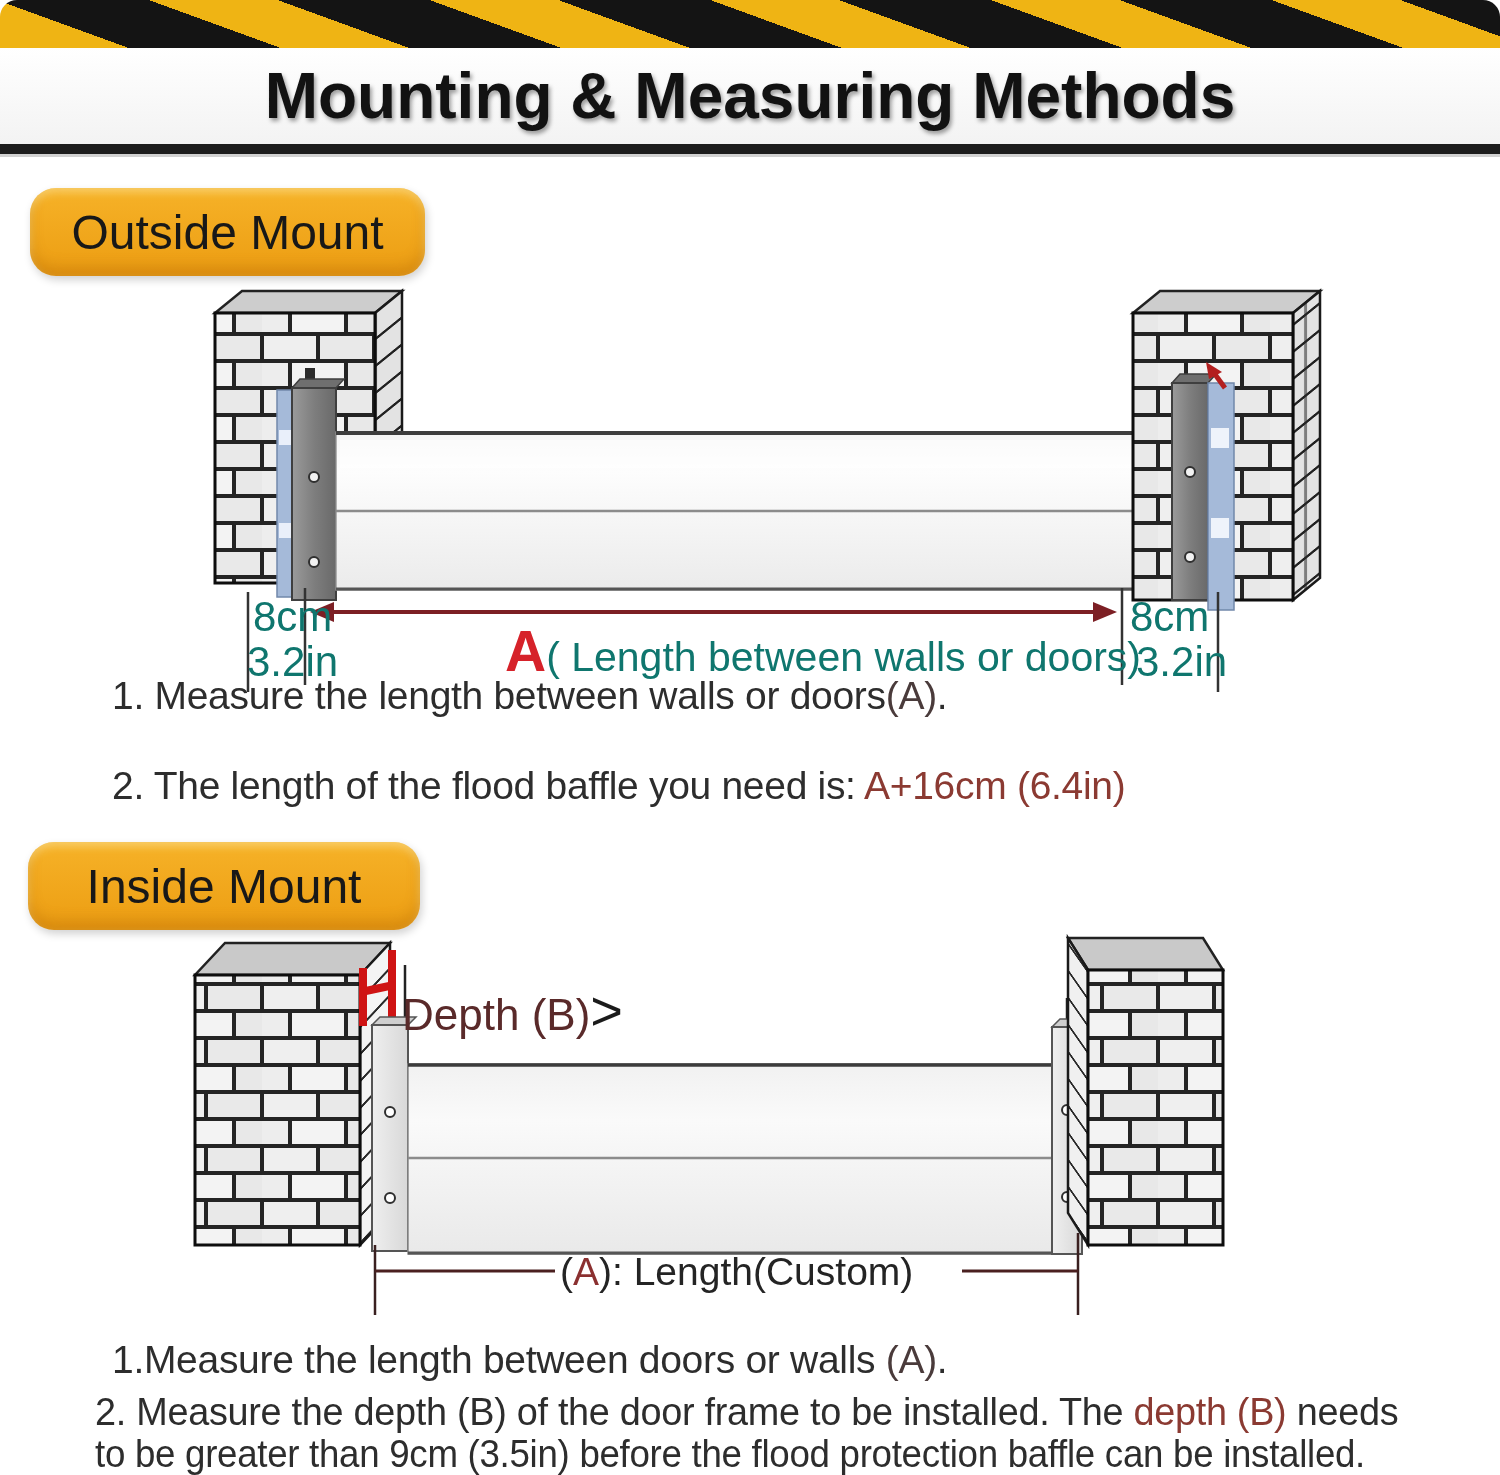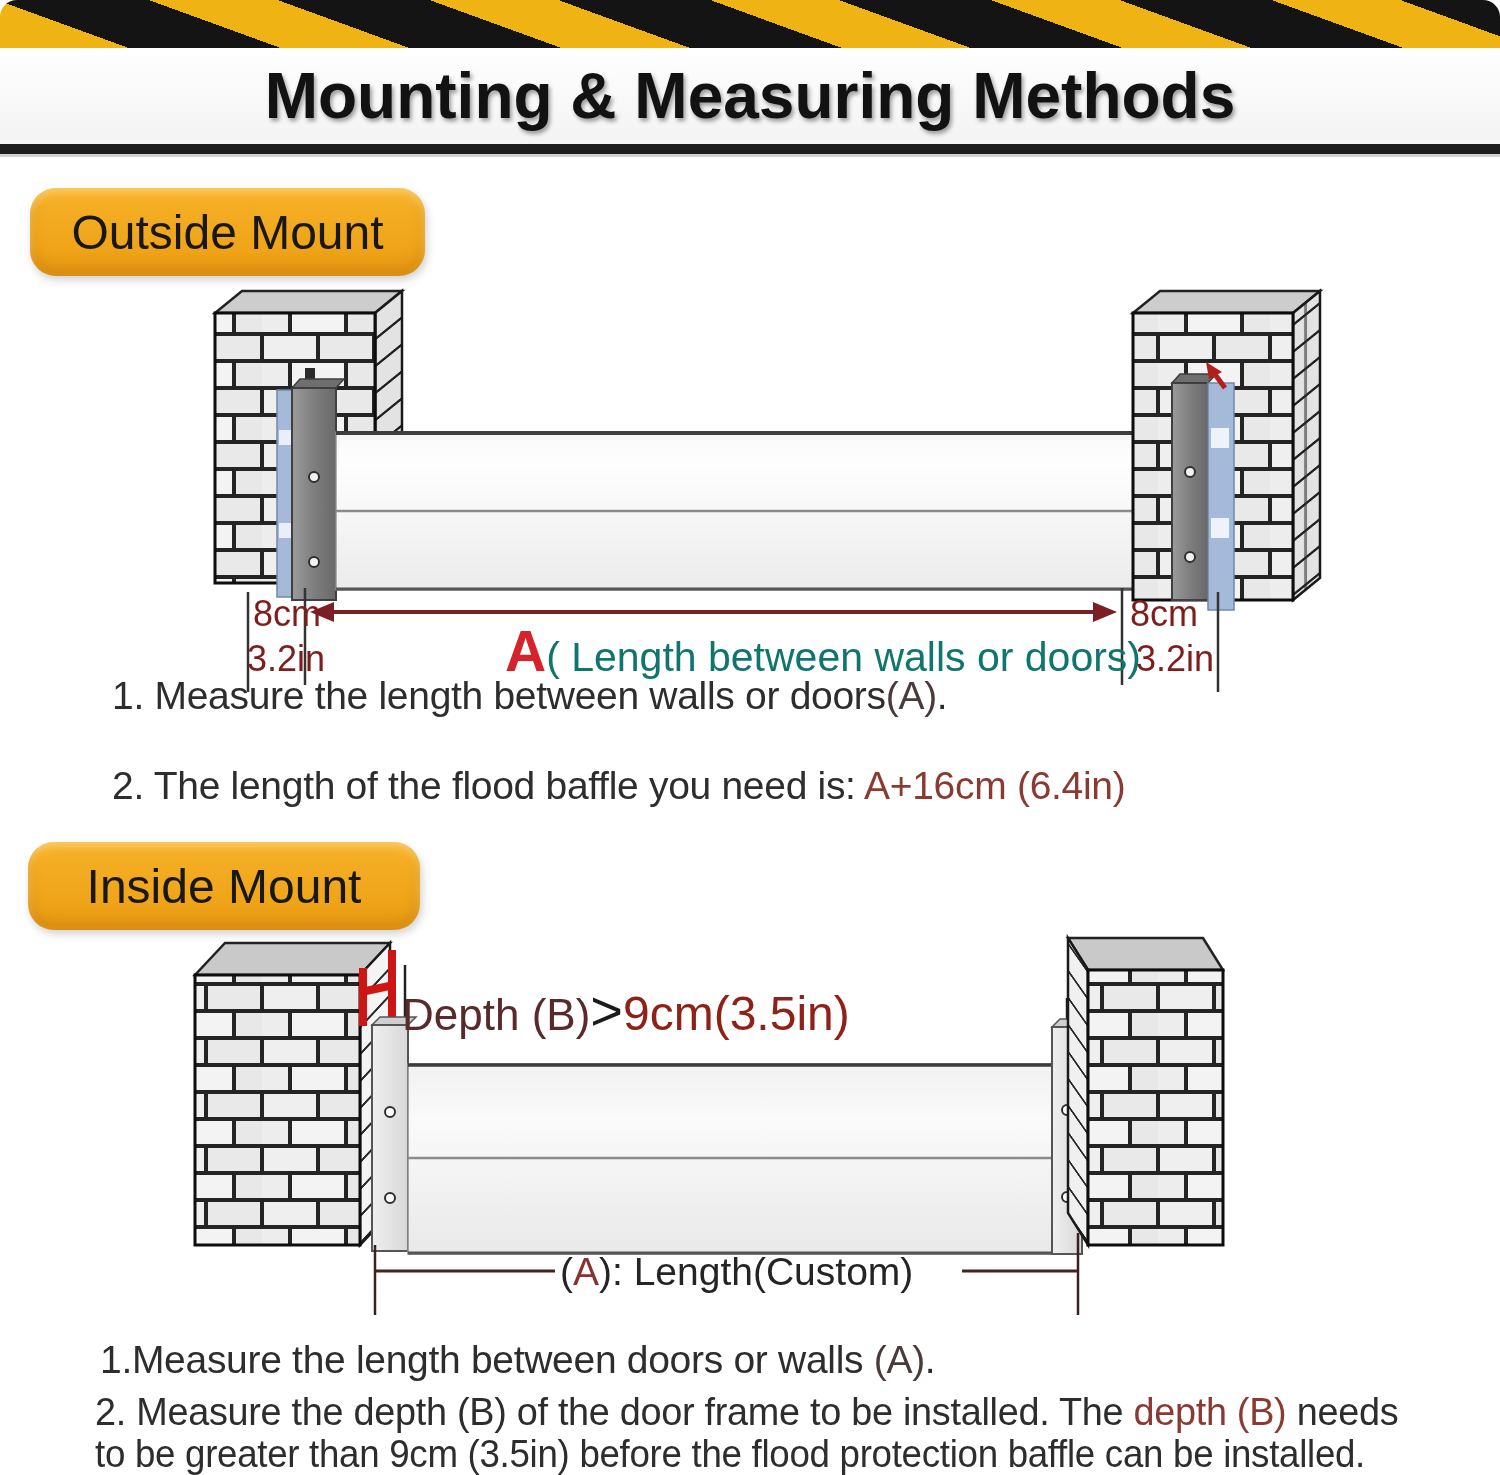--- a/index.html
+++ b/index.html
@@ -33,37 +33,37 @@
     font-size:48px;color:#181818;
     box-shadow:inset 0 -9px 14px rgba(150,80,0,.25), inset 0 4px 8px rgba(255,236,170,.55), 2px 4px 8px rgba(0,0,0,.18);
   }
   .badge.outside{left:30px;top:188px;width:395px;}
   .badge.inside{left:28px;top:842px;width:392px;}
   
   svg.diag{position:absolute;}
   svg.diag.outside{left:150px;top:280px;}
   svg.diag.inside{left:150px;top:930px;}
   
-  .mtext{position:absolute;font-size:36px;color:#7f1d1d;line-height:1;white-space:nowrap;}
+  .mtext{position:absolute;font-size:42px;color:#0f766e;line-height:1;white-space:nowrap;}
   .a-label{position:absolute;left:505px;top:618px;display:flex;align-items:baseline;white-space:nowrap;}
   .a-label .big-a{font-size:57px;font-weight:bold;color:#d6222a;}
   .a-label .cap{font-size:41px;color:#0f766e;}
   .depth-label{position:absolute;left:402px;top:978px;display:flex;align-items:baseline;white-space:nowrap;}
   .depth-label .dl{font-size:44px;color:#5a2a2a;}
   .depth-label .gt{font-size:56px;color:#1b1b1b;font-weight:400;}
   .depth-label .dv{font-size:48px;color:#8f2218;}
   .len-label{position:absolute;left:560px;top:1250px;font-size:39px;color:#242424;white-space:nowrap;}
   .len-label .la{color:#8b3030;}
   
   .step{position:absolute;font-size:39px;color:#2d2d2d;white-space:nowrap;letter-spacing:-.3px;line-height:1.15;}
   .step .acc{color:#8b3a32;}
   .step .soft{color:#4a3b3b;}
   .o-step1{left:112px;top:674px;}
   .o-step2{left:112px;top:764px;}
-  .i-step1{left:100px;top:1338px;}
+  .i-step1{left:112px;top:1338px;}
   .i-step2{left:95px;top:1390px;transform:scaleX(.97);transform-origin:left top;}
   .i-step3{left:95px;top:1432px;transform:scaleX(.94);transform-origin:left top;}
 </style>
 </head>
 <body>
 
 <div class="page">
 
   <div class="hazard"></div>
   <div class="title-band">
@@ -254,21 +254,20 @@
       <line x1="225" y1="315" x2="225" y2="385" stroke="#3a2020" stroke-width="2.5"></line>
       <line x1="928" y1="303" x2="928" y2="385" stroke="#3a2020" stroke-width="2.5"></line>
       <line x1="225" y1="341" x2="405" y2="341" stroke="#4a2020" stroke-width="3"></line>
       <line x1="812" y1="341" x2="928" y2="341" stroke="#4a2020" stroke-width="3"></line>
     </g>
   </svg>
 
   <div class="depth-label">
     <span class="dl">Depth (B) </span>
       <span class="gt">&gt;</span>
-      <span class="dv">9cm(3.5in)</span>
   </div>
   <div class="len-label">
     <span>(</span><span class="la">A</span><span>): Length(Custom)</span>
   </div>
 
   <div class="step i-step1">
     <span>1.Measure the length between doors or walls </span><span class="soft">(A)</span><span>.</span>
   </div>
   <div class="step i-step2">
     <span>2. Measure the depth (B) of the door frame to be installed. The </span><span class="acc">depth (B)</span><span> needs</span>

